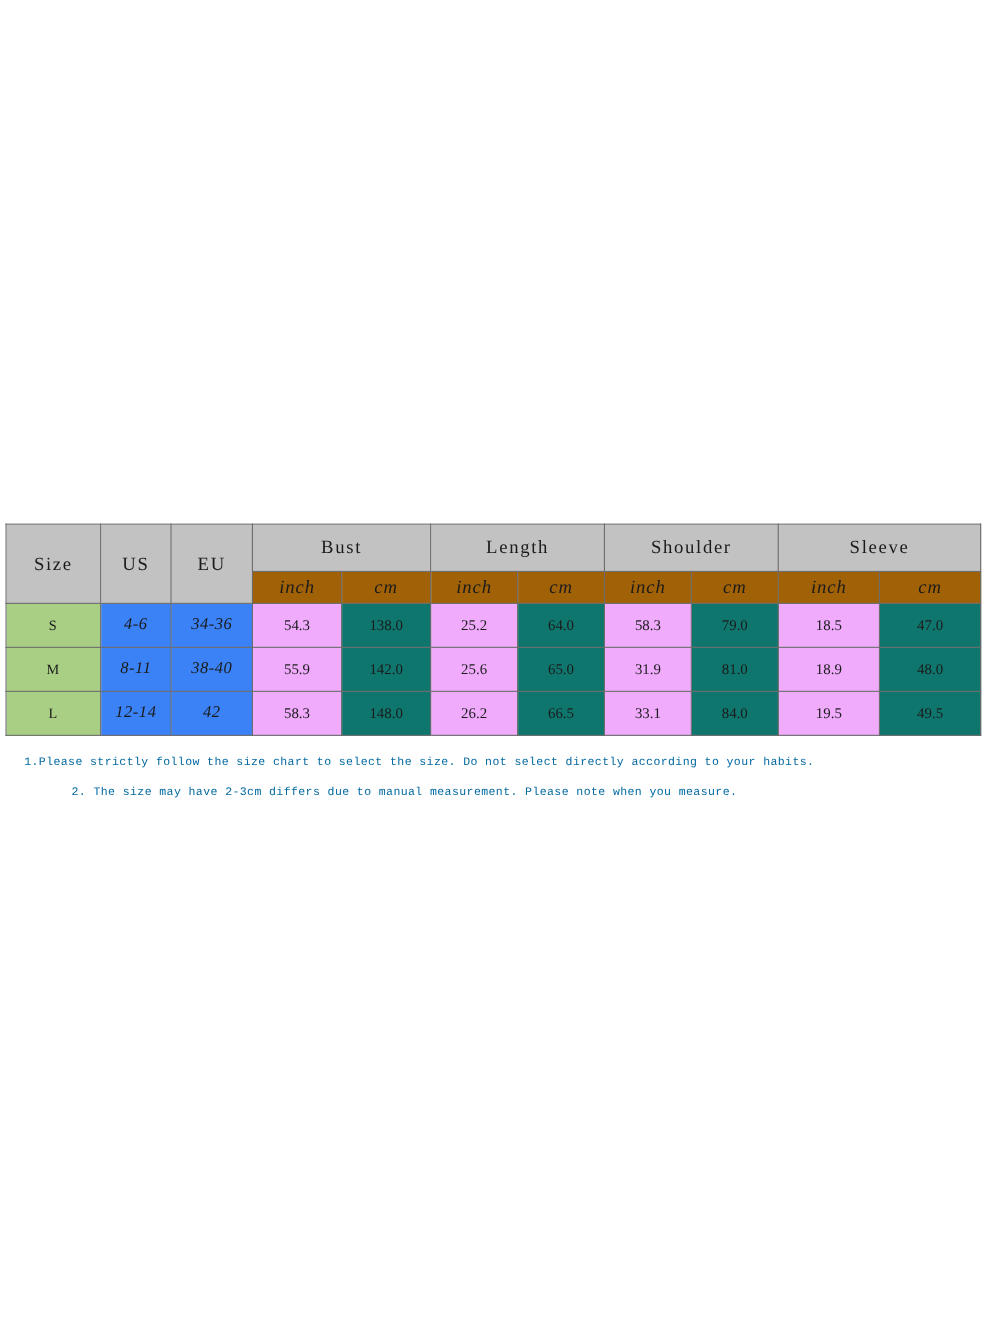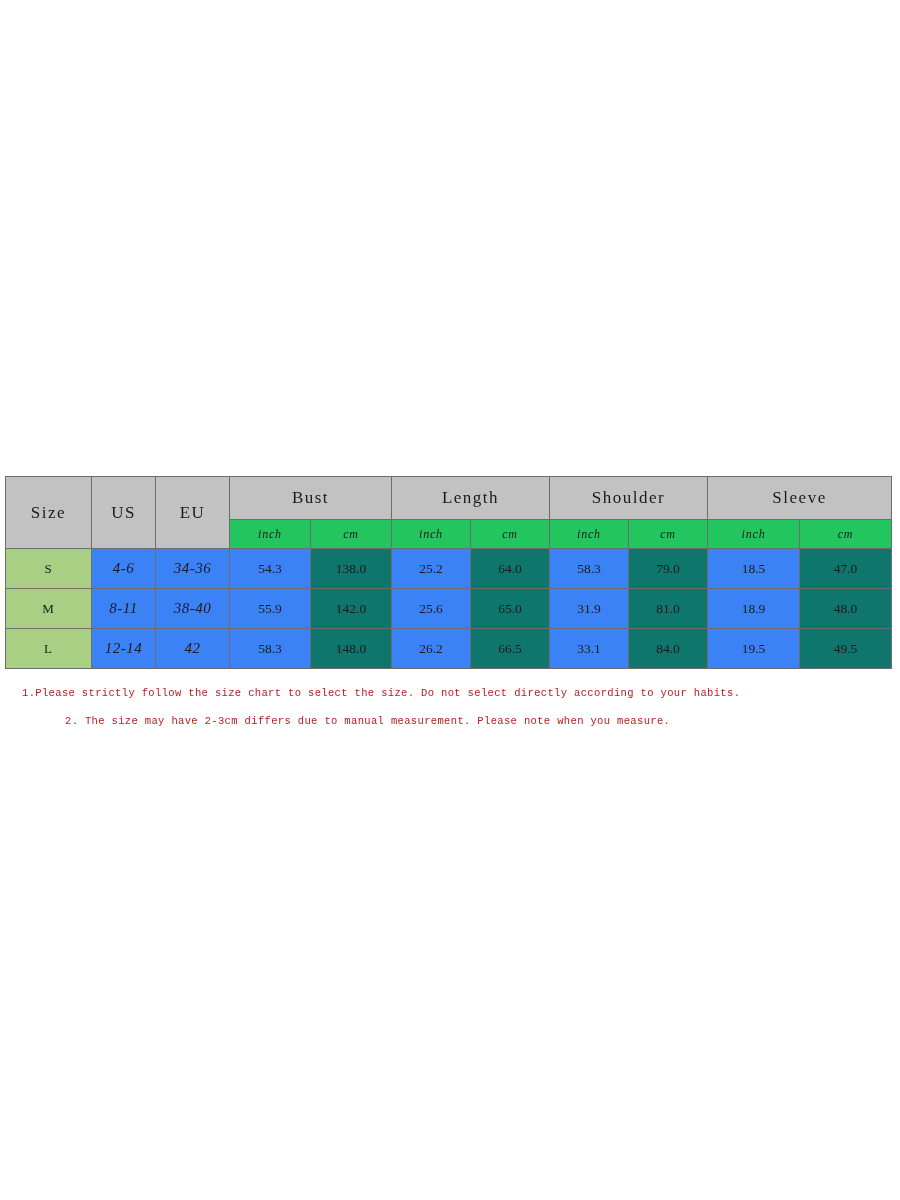--- a/index.html
+++ b/index.html
@@ -44,22 +44,22 @@
     background: #c2c2c2;
     font-family: "Liberation Serif", "DejaVu Serif", serif;
     font-size: 17px;
     letter-spacing: 1.5px;
     height: 42px;
   }
   .hd-tall {
     height: 62px;
   }
   .hd-sub {
-    background: #22c55e;
-    font-size: 12px;
+    background: #a16207;
+    font-size: 17px;
     font-style: italic;
     letter-spacing: 0.8px;
     height: 28px;
   }
 
   
   tbody tr { height: 40px; }
 
   .c-size {
     background: #a9cf85;
@@ -67,36 +67,36 @@
     letter-spacing: 1px;
   }
   .c-usa {
     background: #3b82f6;
     font-size: 15px;
     font-style: italic;
     font-weight: bold;
     letter-spacing: 0.5px;
   }
   .c-inch {
-    background: #3b82f6;
+    background: #f0abfc;
     font-size: 13.5px;
   }
   .c-cm {
     background: #0f766e;
     font-size: 13.5px;
   }
 
   
   .notes {
     position: absolute;
     left: 5px;
     top: 686px;
     width: 886px;
     font-family: "Liberation Mono", "DejaVu Sans Mono", monospace;
-    color: #b91c1c;
+    color: #0369a1;
   }
   .note-1 {
     font-size: 10.5px;
     letter-spacing: 0.35px;
     padding-left: 17px;
     line-height: 14px;
   }
   .note-2 {
     font-size: 10.5px;
     letter-spacing: 0.35px;

